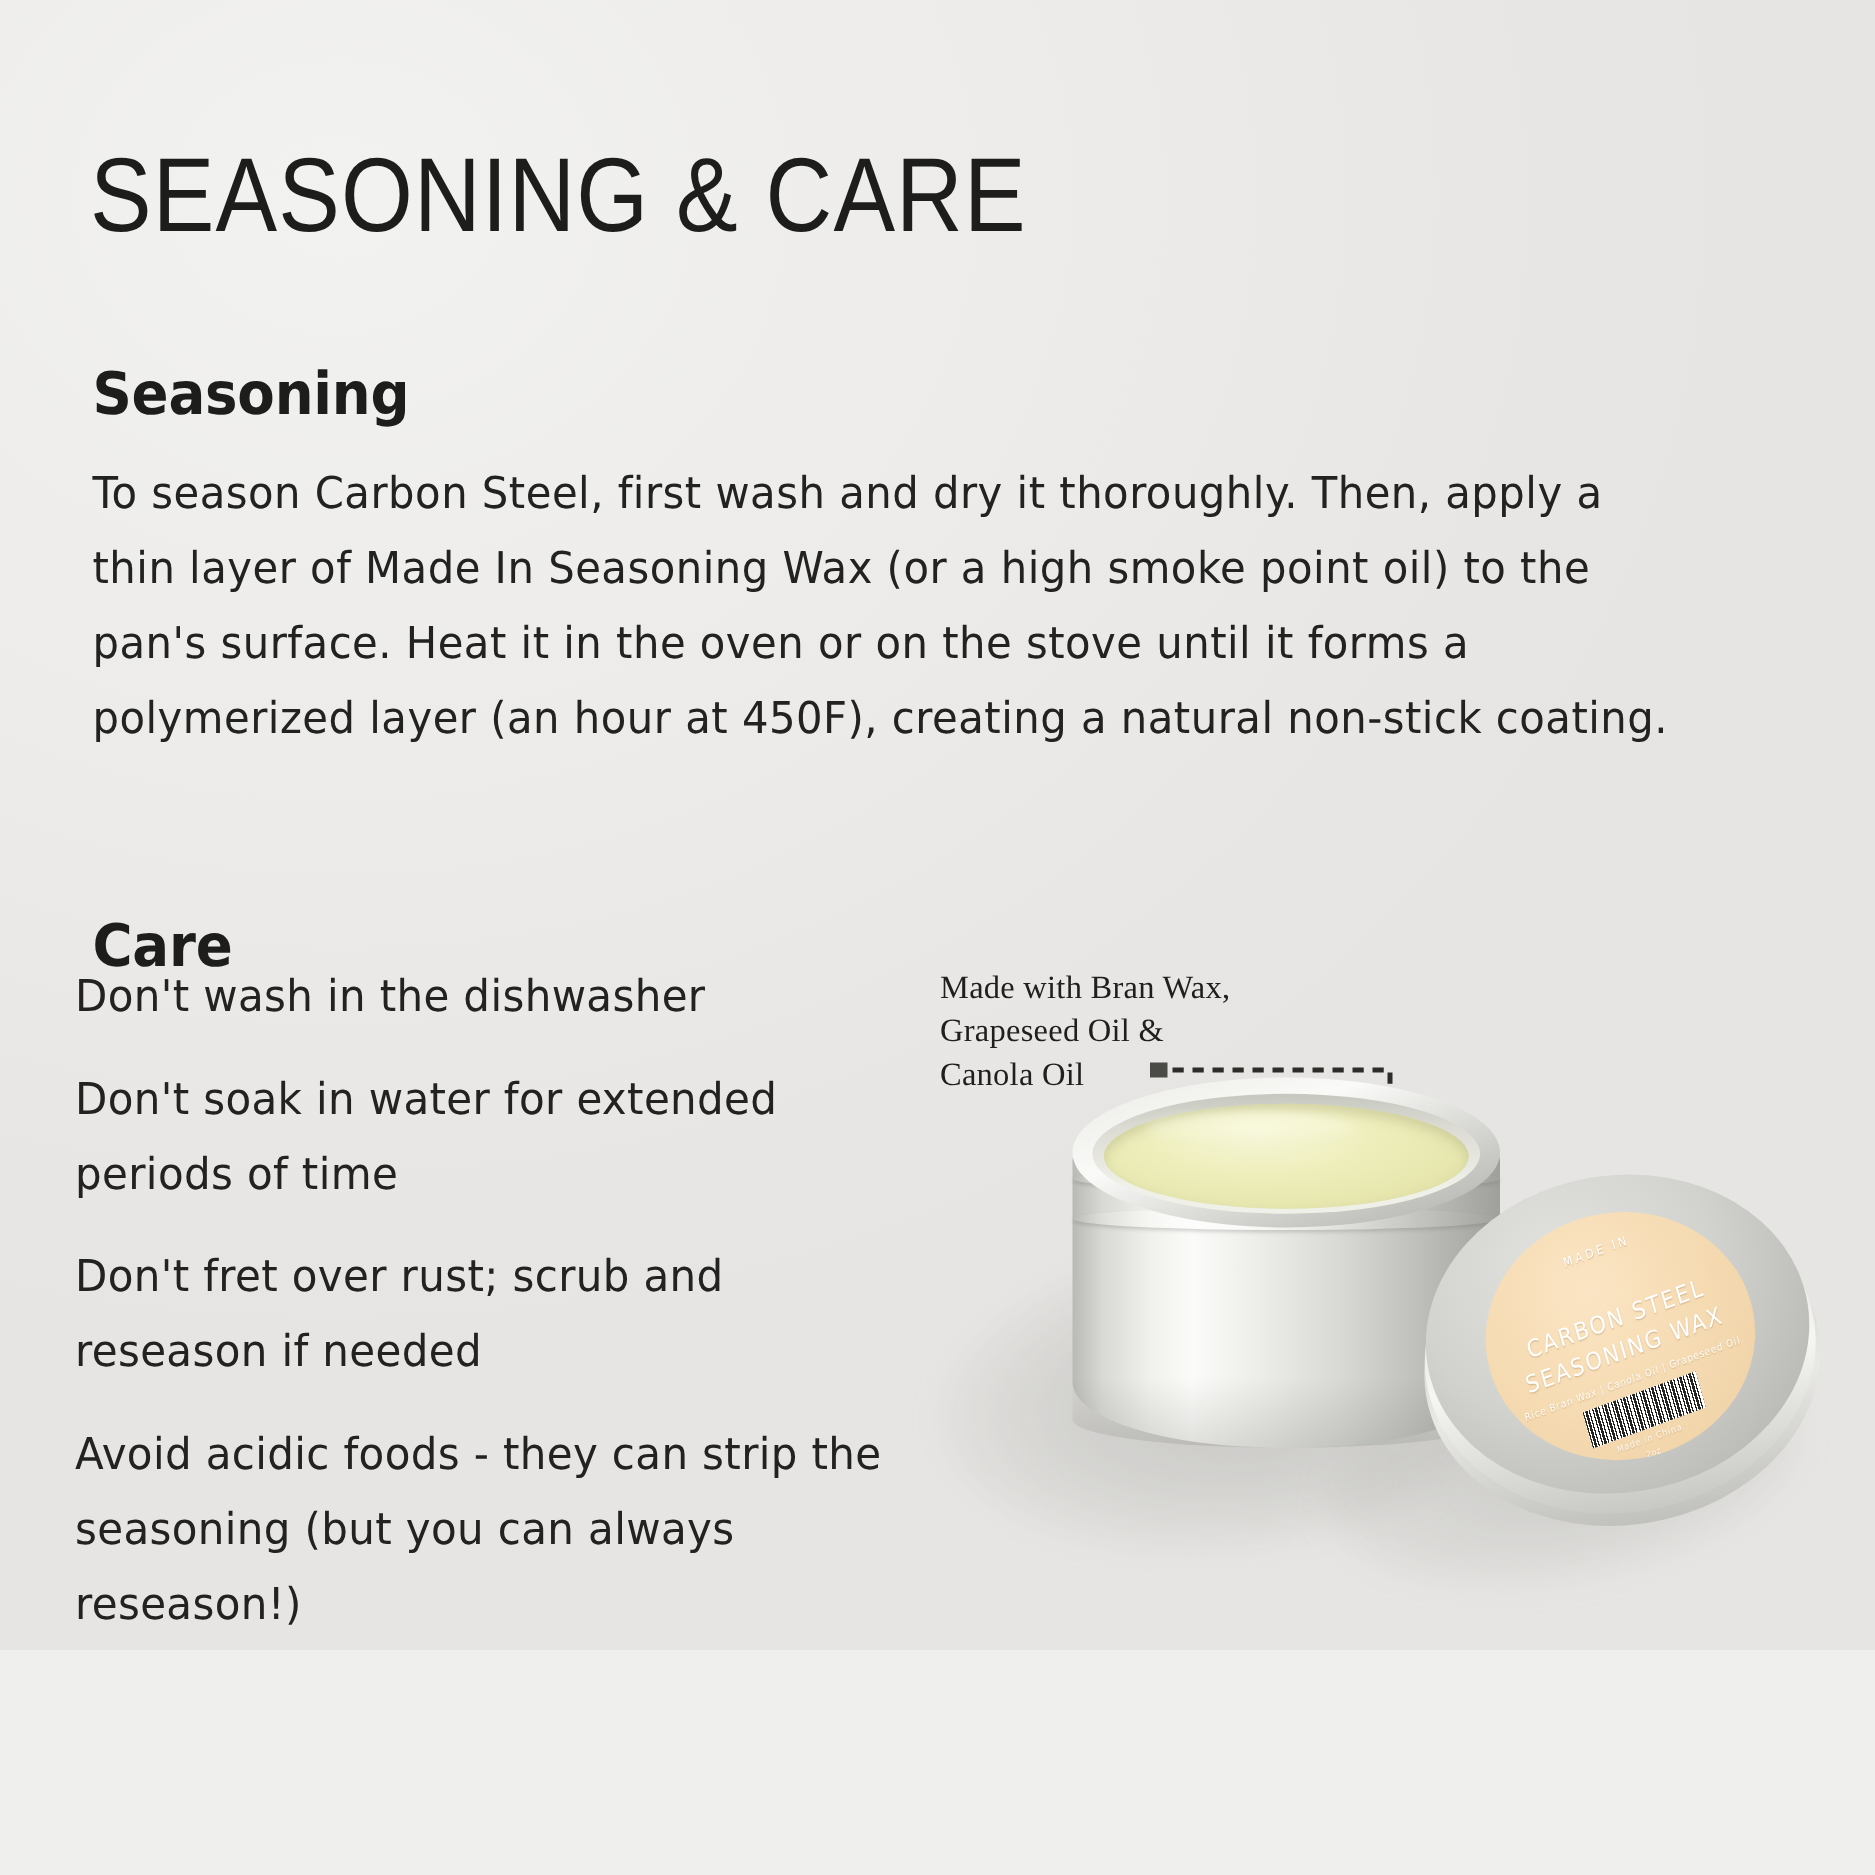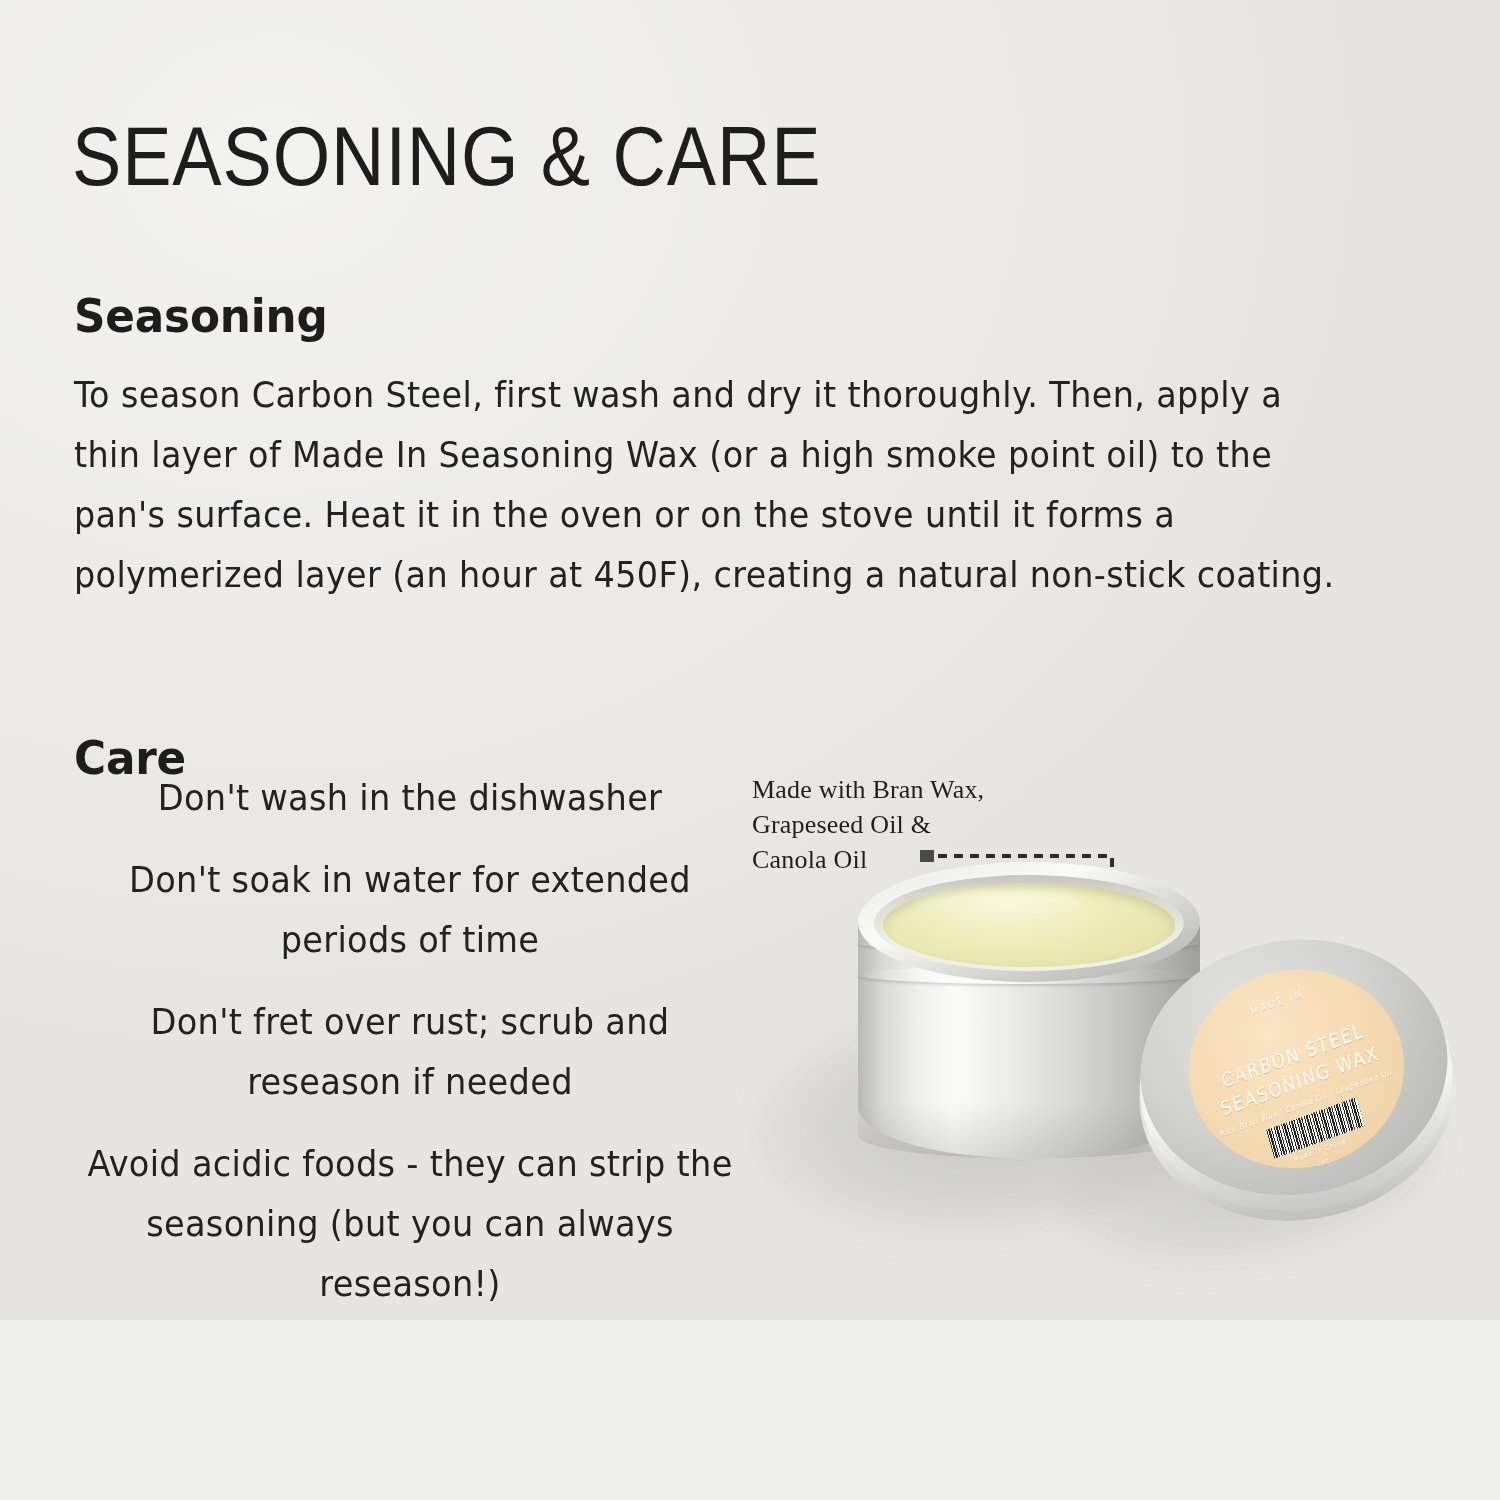--- a/index.html
+++ b/index.html
@@ -63,27 +63,26 @@
     font-size: 35px;
     line-height: 60px;
     color: #222220;
     letter-spacing: 0.4px;
     transform: scaleX(0.955);
     transform-origin: left top;
   }
 
   .care-list {
     position: absolute;
-    left: 74px;
+    left: 60px;
     top: 768px;
     width: 700px;
     margin: 0;
     padding: 0;
     list-style: none;
-    text-align: center;
   }
   .care-item {
     font-family: "DejaVu Sans", sans-serif;
     font-size: 35px;
     line-height: 60px;
     color: #222220;
     letter-spacing: 0.3px;
     margin-bottom: 22px;
     transform: scaleX(0.96);
     transform-origin: left top;

